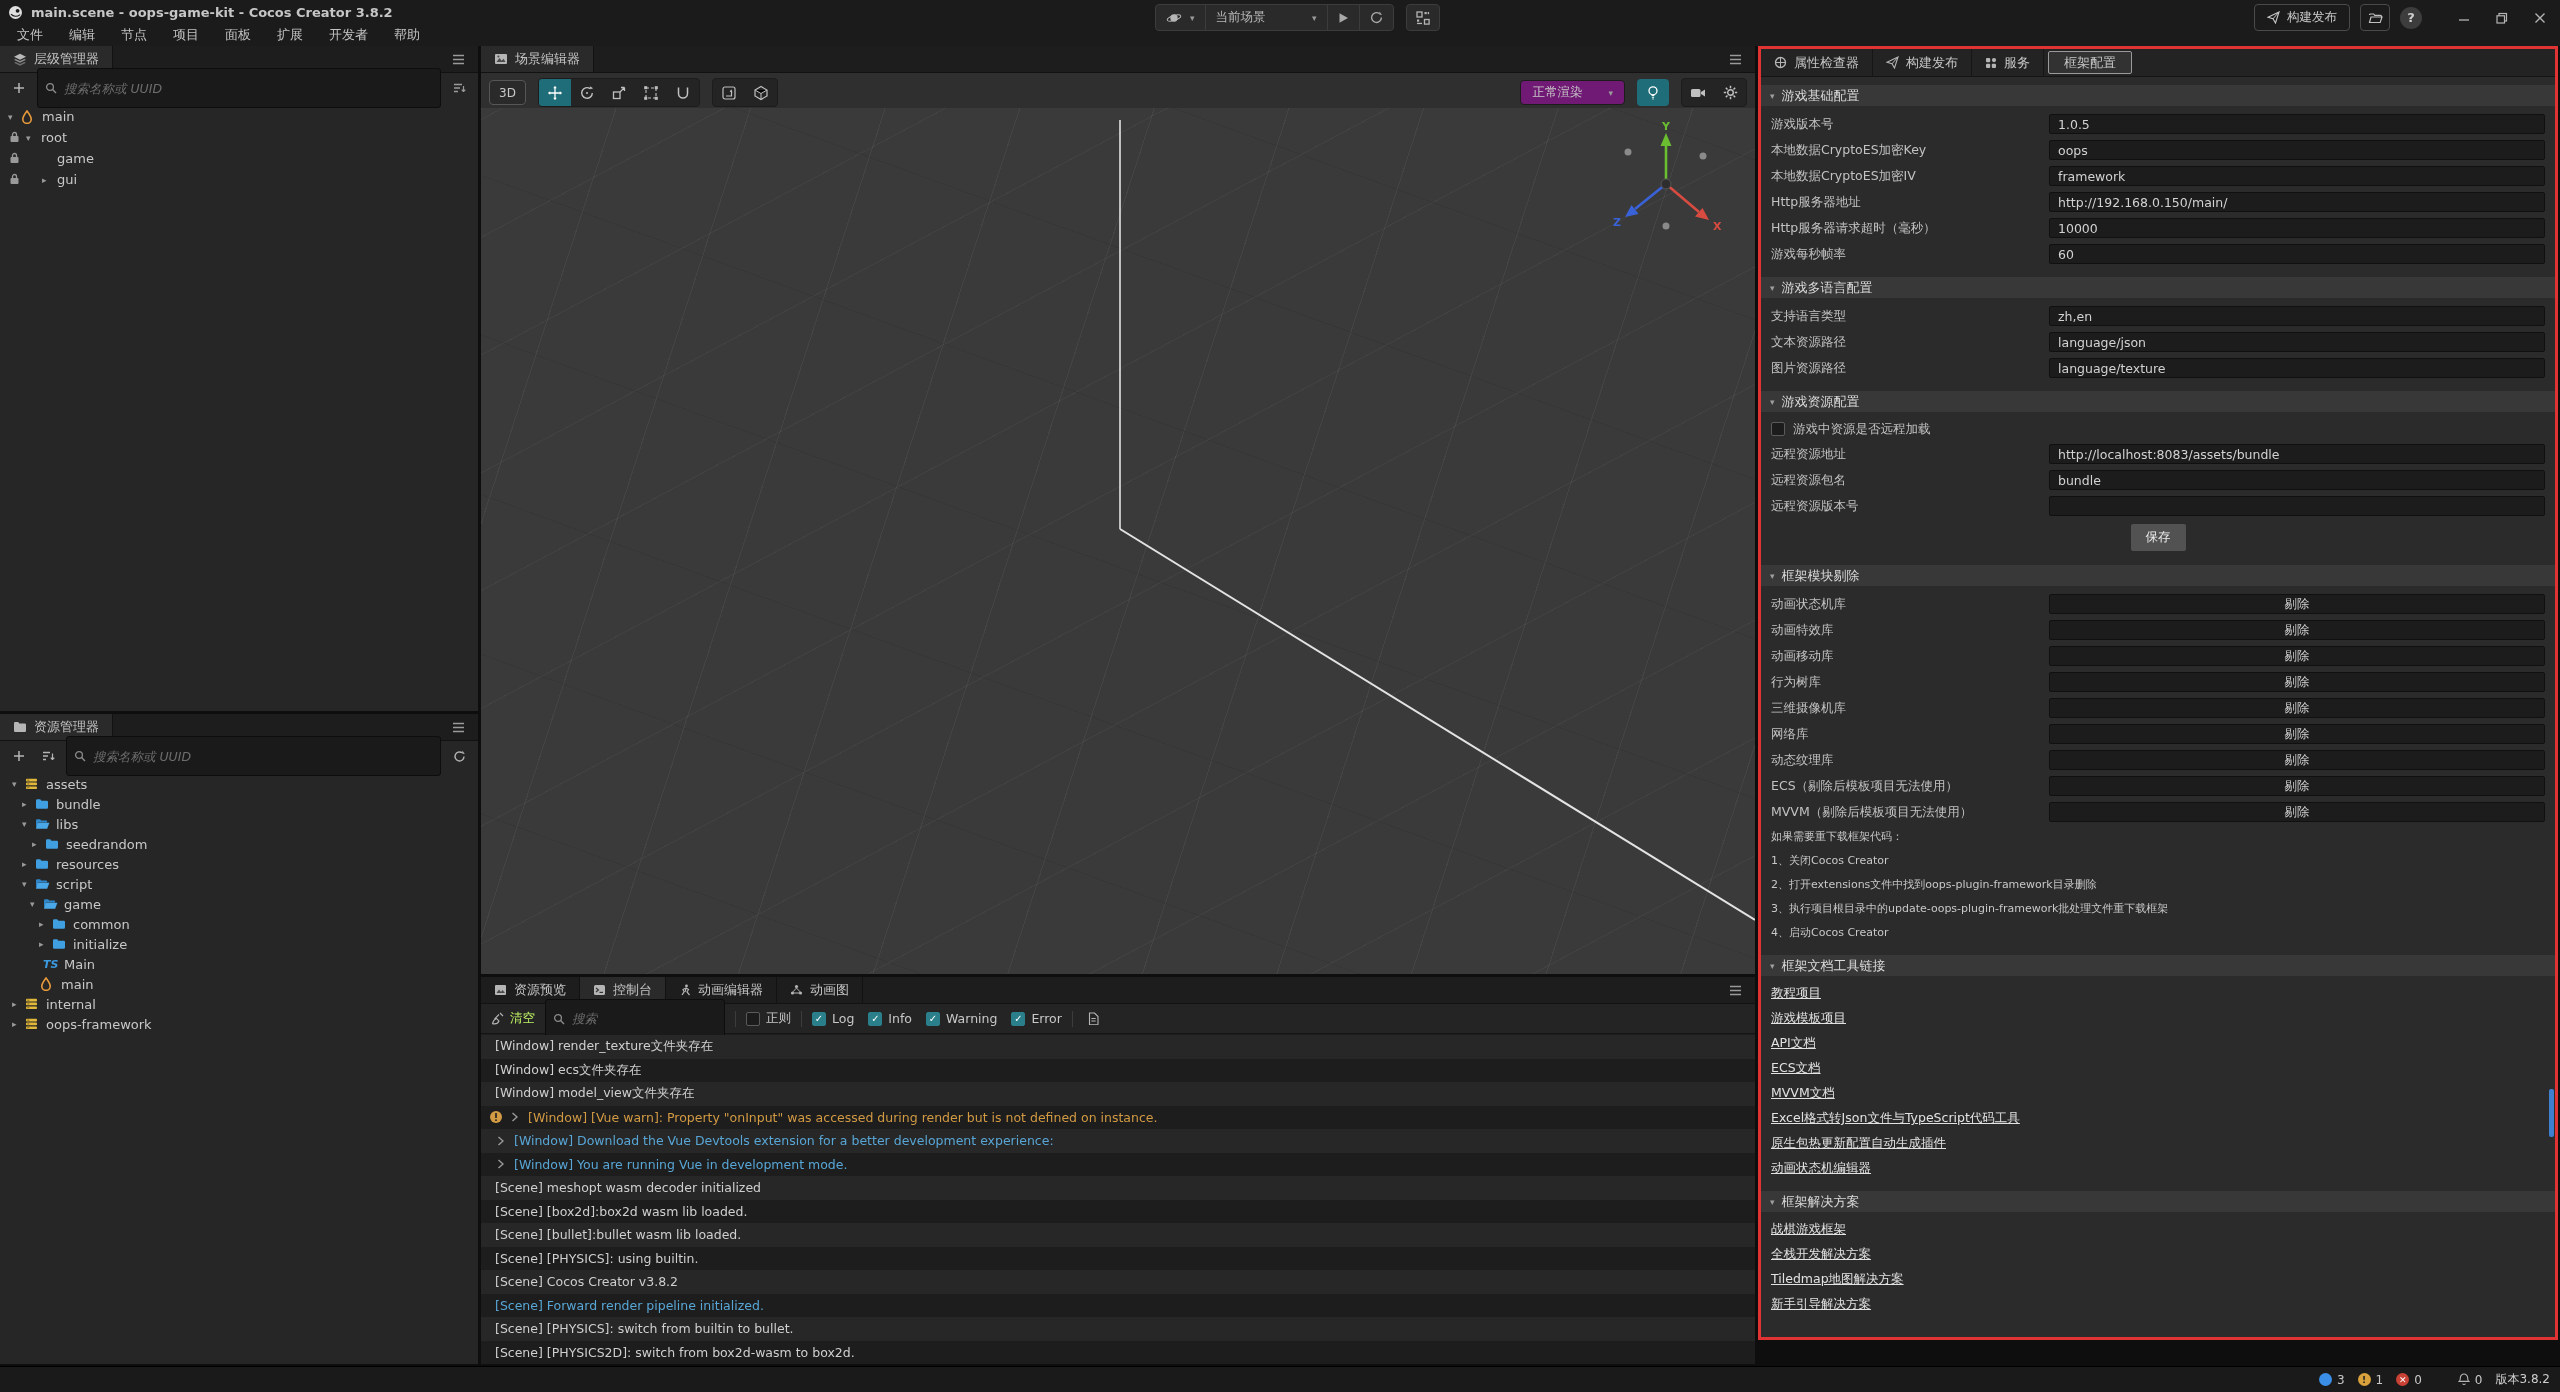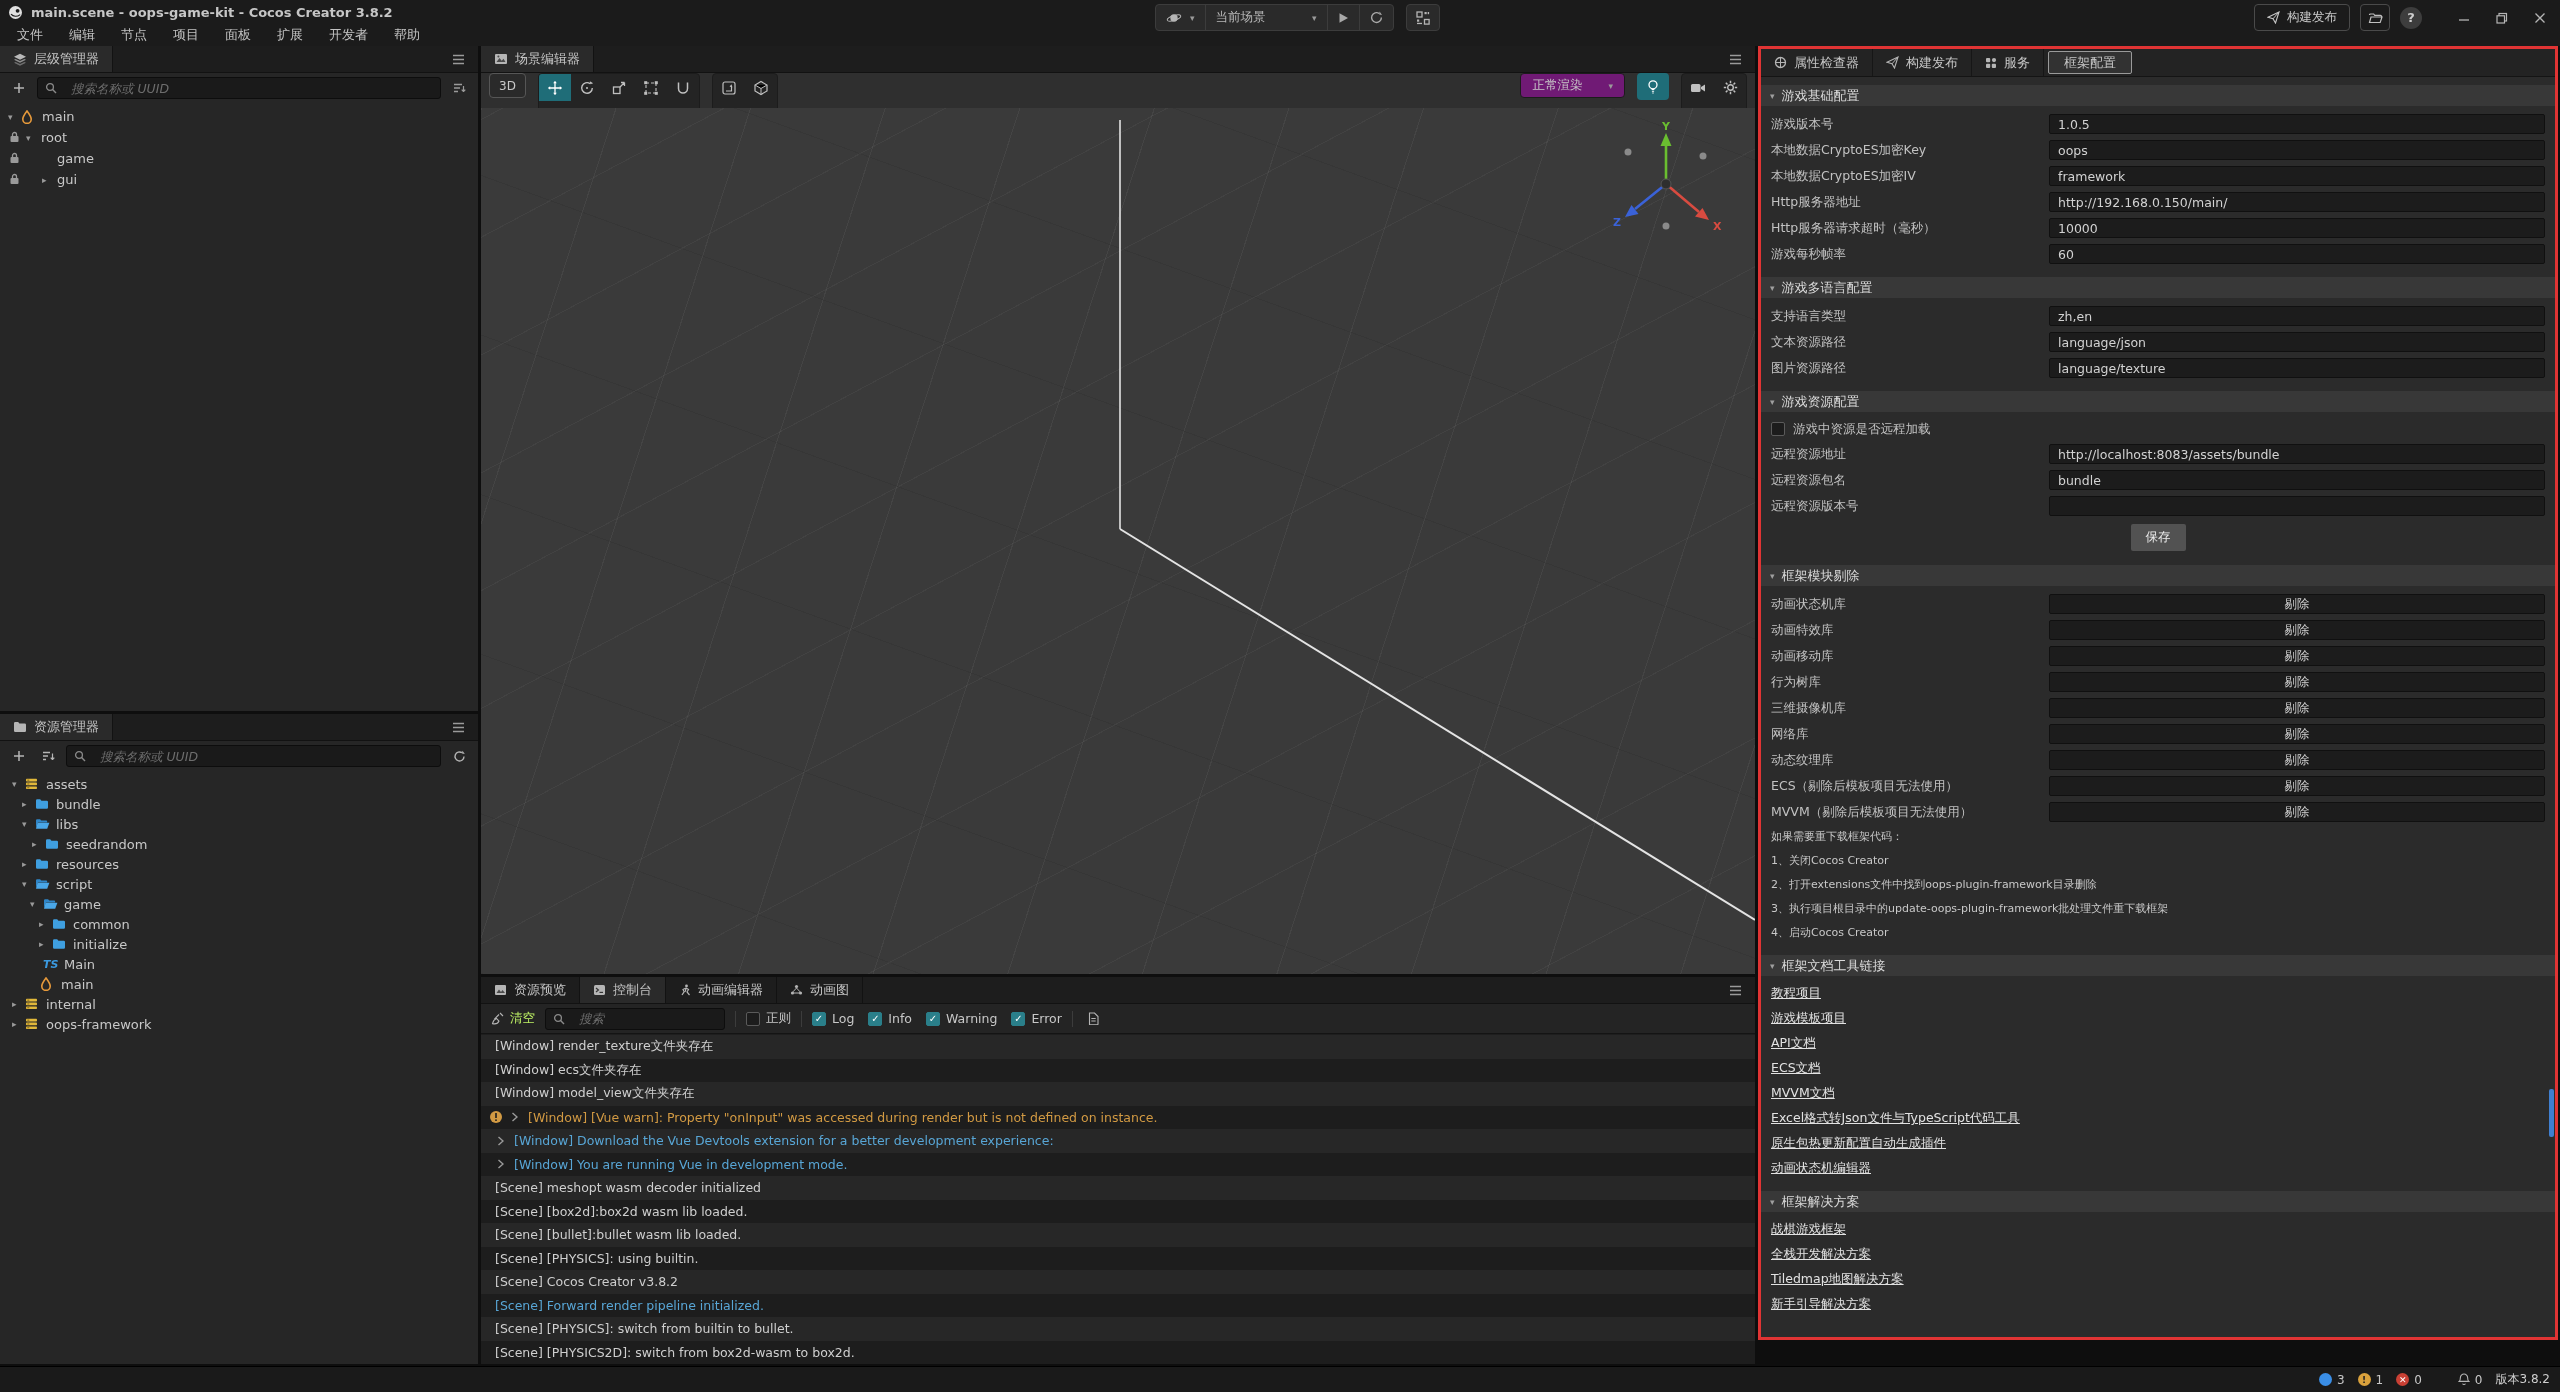--- a/index.html
+++ b/index.html
@@ -27,41 +27,41 @@
   .win-btn { width:28px; height:24px; display:flex; align-items:center; justify-content:center; }
 
   
   .panel { position:absolute; background:#262626; }
   .tabstrip { height:27px; background:#1d1d1d; display:flex; align-items:stretch; border-bottom:1px solid #121212; }
   .tab { display:flex; align-items:center; gap:7px; padding:0 13px; font-size:13px; color:#c4c4c4; border-right:1px solid #121212; }
   .tab.active { background:#2a2a2a; }
   .strip-right { margin-left:auto; display:flex; align-items:center; padding-right:9px; }
   .panel-toolbar { height:30px; display:flex; align-items:center; padding:0 8px; gap:7px; }
   .icon-btn { width:22px; height:22px; display:flex; align-items:center; justify-content:center; border-radius:3px; }
-  .searchbox { flex:1; height:22px; background:#1a1a1a; border:1px solid #0d0d0d; border-radius:3px; display:flex; align-items:center; padding:0 7px; gap:14px; }
+  .searchbox { flex:1; height:40px; background:#1a1a1a; border:1px solid #0d0d0d; border-radius:3px; display:flex; align-items:center; padding:0 7px; gap:7px; }
   .searchbox input { flex:1; min-width:0; background:transparent; border:none; outline:none; color:#ccc; font-size:12.5px; font-style:italic; font-family:inherit; }
   .searchbox input::placeholder { color:#6d6d6d; font-style:italic; }
 
   
   .tree { padding-top:3px; }
   .tree-row { position:relative; height:21px; display:flex; align-items:center; font-size:13px; color:#c8c8c8; }
   #asset-tree .tree-row { height:20px; }
   .lock { position:absolute; left:9px; top:4px; }
   .chev { width:13px; flex:none; color:#9a9a9a; font-size:9px; text-align:left; }
   .ticon { width:19px; flex:none; display:flex; align-items:center;font-style:italic; }
   .tlabel { margin-left:2px; white-space:nowrap; }
   .ts-badge { color:#3b9ae0; font-weight:bold; font-size:11px; }
 
   
   .p-hier  { left:0; top:46px; width:478px; height:665px; }
   .p-assets{ left:0; top:714px; width:478px; height:650px; }
 
   
   .p-scene { left:481px; top:46px; width:1274px; height:928px; }
-  .scene-toolbar { height:40px; background:#2f2f2f; border-bottom:1px solid #191919; display:flex; padding:0 8px; gap:12px; }
+  .scene-toolbar { height:40px; background:#2f2f2f; border-bottom:1px solid #191919; display:flex; align-items:center; padding:16px 8px; gap:12px; }
   .btn3d { height:25px; padding:0 9px; border:1px solid #565656; border-radius:4px; background:#2a2a2a; color:#c8c8c8; font-size:12px; display:flex; align-items:center; }
   .tool-group { display:flex; background:#242424; border:1px solid #1c1c1c; border-radius:4px; overflow:hidden; }
   .tool { width:32px; height:27px; display:flex; align-items:center; justify-content:center; }
   .tool.active { background:#1f6d78; }
   .render-select { height:25px; background:#701a75; border:1px solid #1c1c1c; border-radius:4px; display:flex; align-items:center; padding:0 11px; gap:26px; font-size:12.5px; color:#c8c8c8; }
   .bulb-btn { width:32px; height:27px; background:#1f6d78; border-radius:4px; display:flex; align-items:center; justify-content:center; }
   .viewport { position:absolute; left:0; top:62px; right:0; bottom:0; background:#3a3a3a;
     background-image:
       repeating-linear-gradient(108deg, rgba(255,255,255,0.05) 0 1px, transparent 1px 128px),
       repeating-linear-gradient(332deg, rgba(255,255,255,0.04) 0 1px, transparent 1px 104px),

